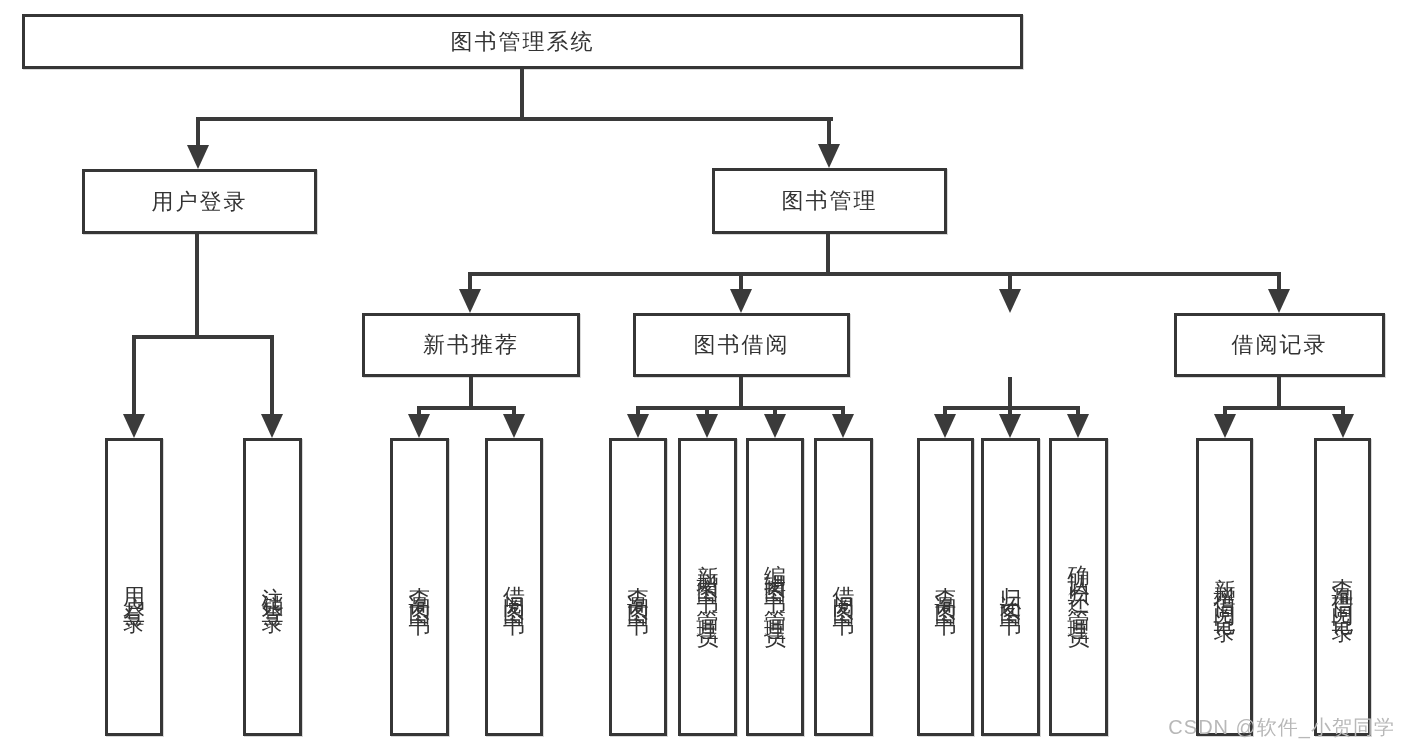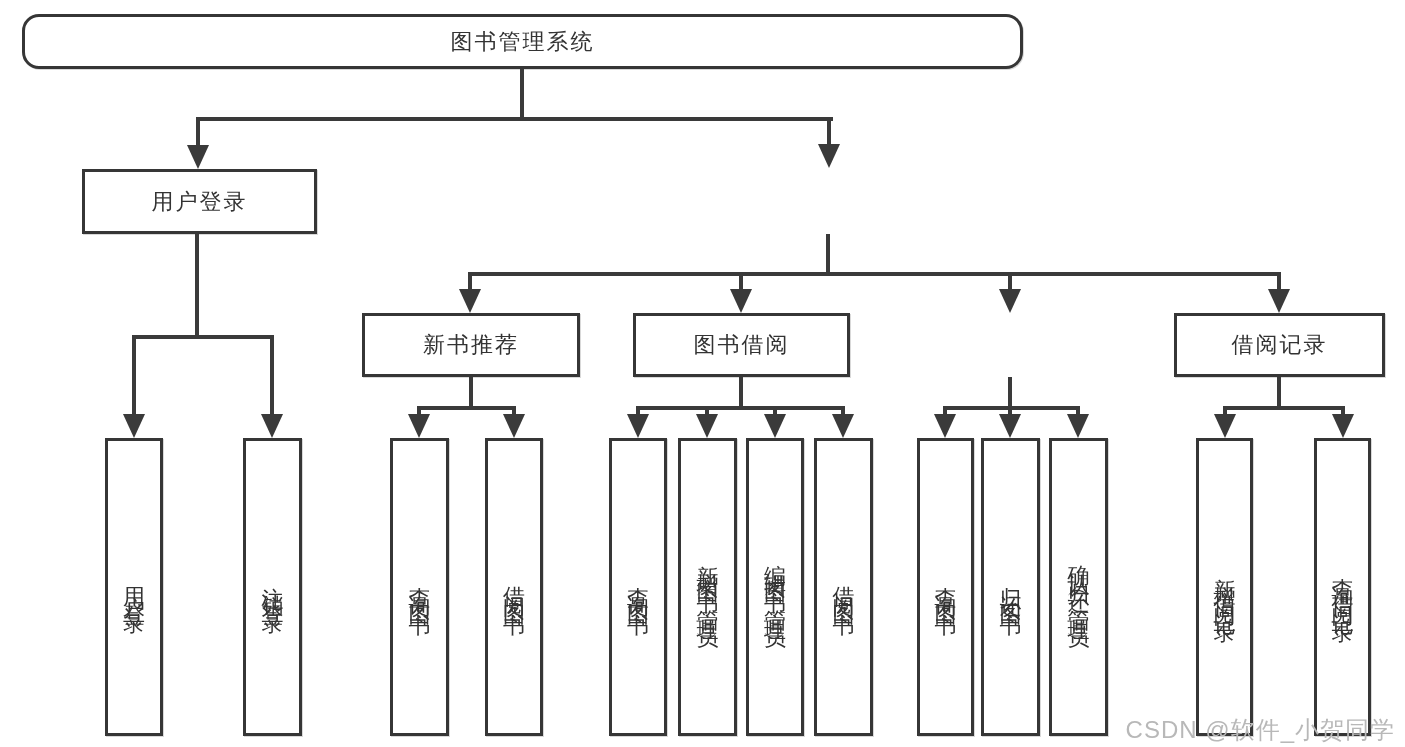--- a/index.html
+++ b/index.html
@@ -37,41 +37,42 @@
     position: absolute;
     width: 0; height: 0;
     border-left: 11px solid transparent;
     border-right: 11px solid transparent;
     border-top: 24px solid #3a3a3a;
   }
   .watermark {
     position: absolute;
     top: 714px;
     right: 10px;
-    font-size: 24px;
+    font-size: 20px;
     color: #b8b8b8;
     letter-spacing: 1px;
     white-space: nowrap;
   }
 </style>
 </head>
 <body>
 
 <div class="canvas">
 
-  <div class="node" style="left:22px; top:14px; width:1001px; height:55px;border-radius:17px;">图书管理系统</div>
+  <div class="node" style="left:22px; top:14px; width:1001px; height:55px;">图书管理系统</div>
 
   <div class="vline" style="left:520px; top:69px; height:50px;"></div>
   <div class="hline" style="left:196px; top:117px; width:637px;"></div>
   <div class="vline" style="left:196px; top:117px; height:28px;"></div>
   <div class="arrowhead" style="left:187px; top:145px;"></div>
   <div class="vline" style="left:827px; top:117px; height:28px;"></div>
   <div class="arrowhead" style="left:818px; top:144px;"></div>
 
   <div class="node" style="left:82px; top:169px; width:235px; height:65px;">用户登录</div>
+  <div class="node" style="left:712px; top:168px; width:235px; height:66px;">图书管理</div>
 
   <div class="vline" style="left:195px; top:234px; height:104px;"></div>
   <div class="hline" style="left:132px; top:335px; width:142px;"></div>
   <div class="vline" style="left:132px; top:335px; height:80px;"></div>
   <div class="arrowhead" style="left:123px; top:414px;"></div>
   <div class="vline" style="left:270px; top:335px; height:80px;"></div>
   <div class="arrowhead" style="left:261px; top:414px;"></div>
 
   <div class="vline" style="left:826px; top:234px; height:42px;"></div>
   <div class="hline" style="left:468px; top:272px; width:813px;"></div>

